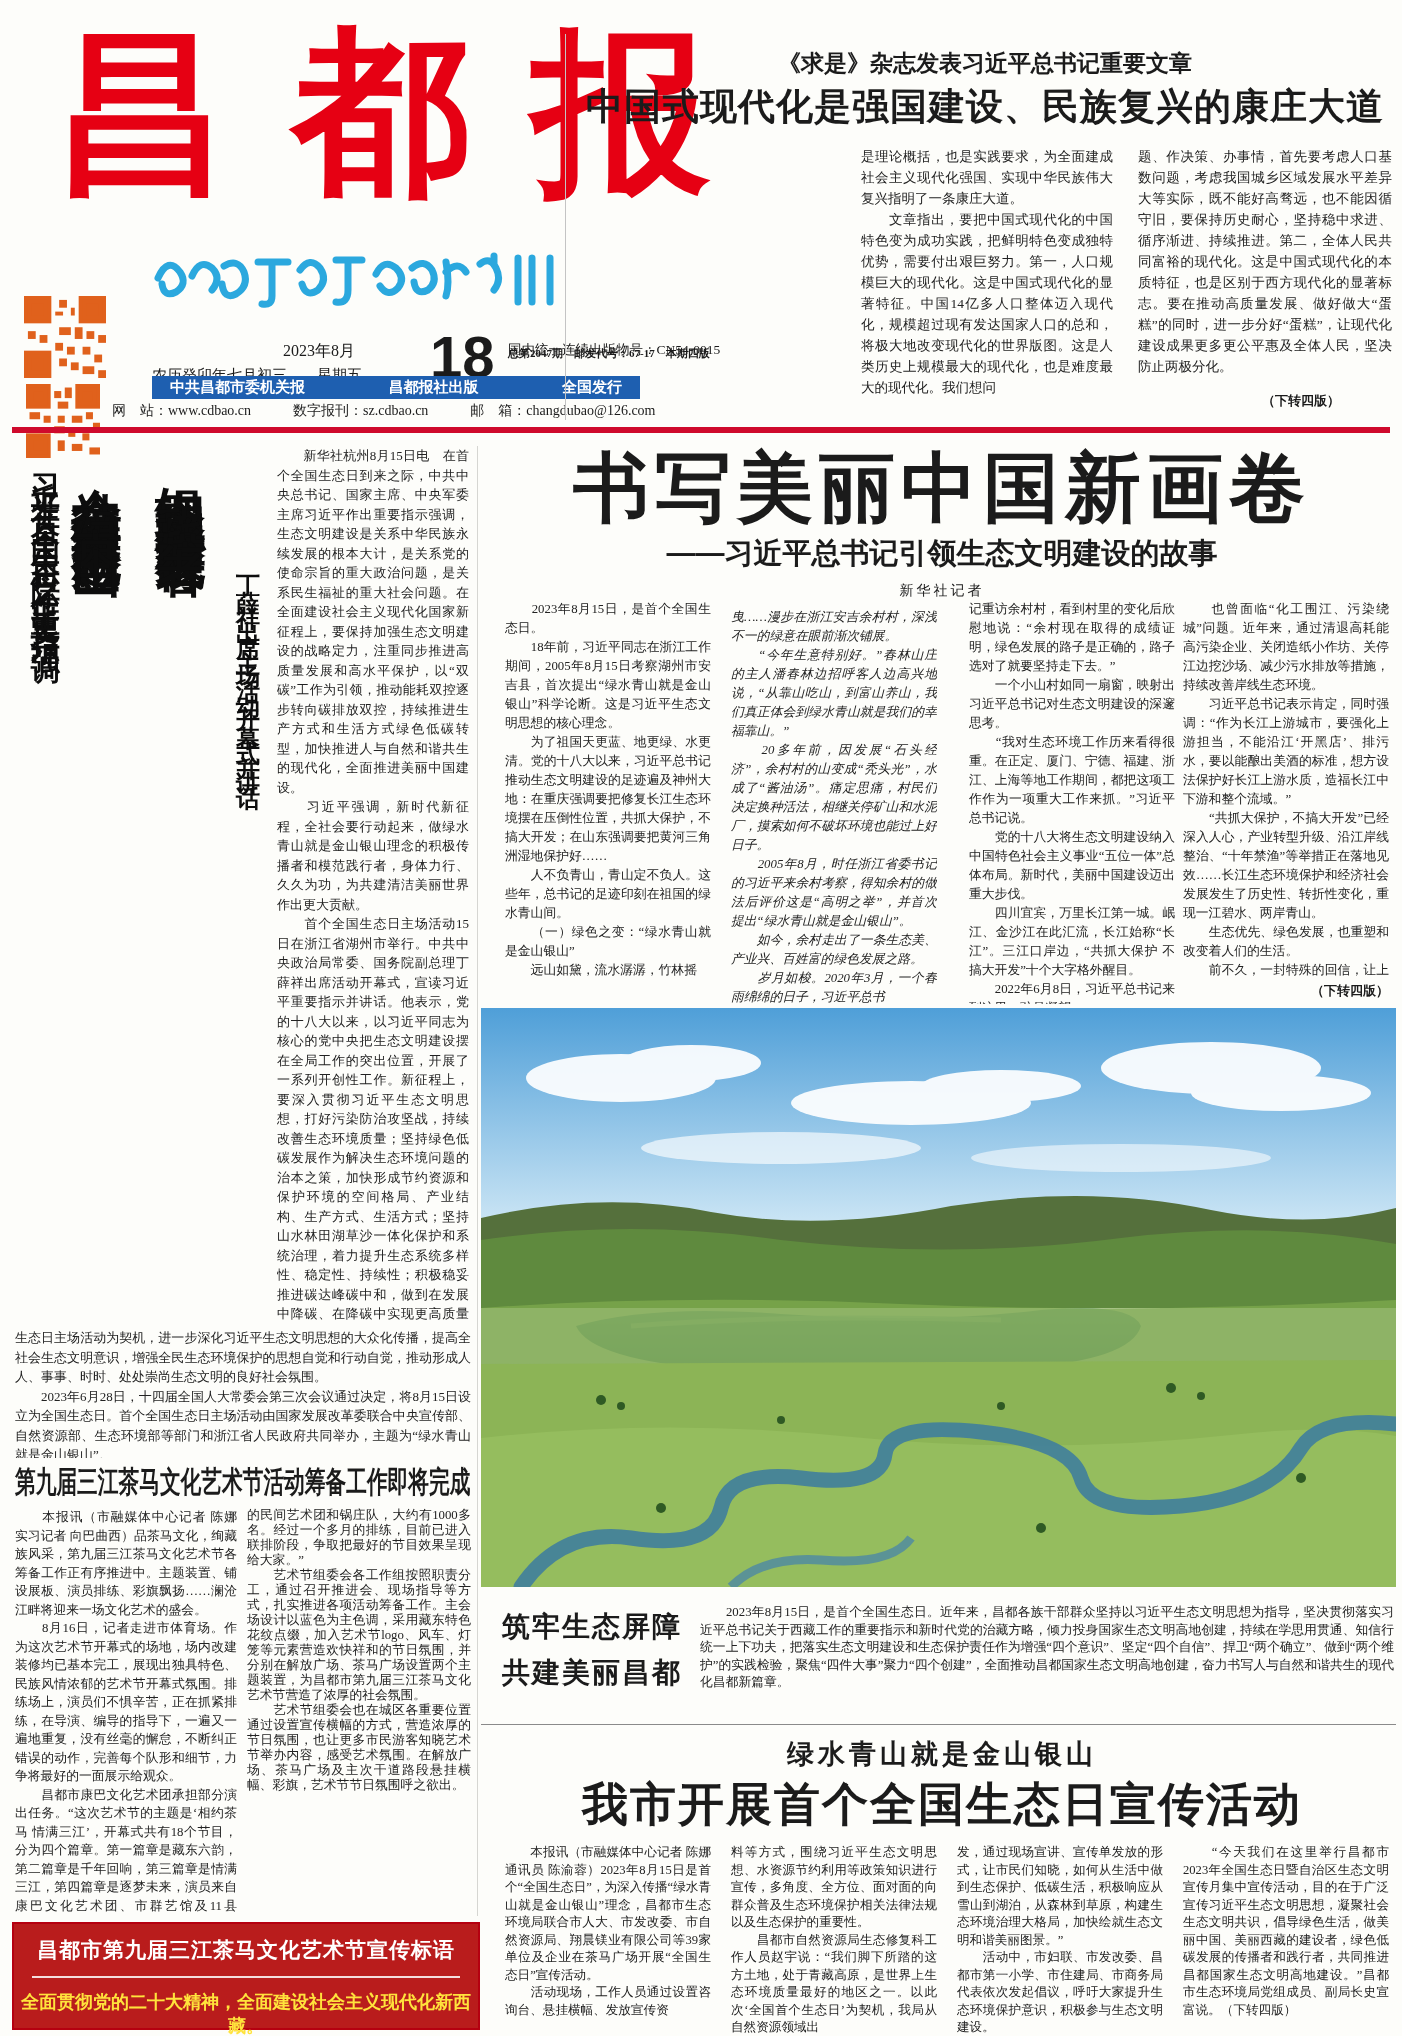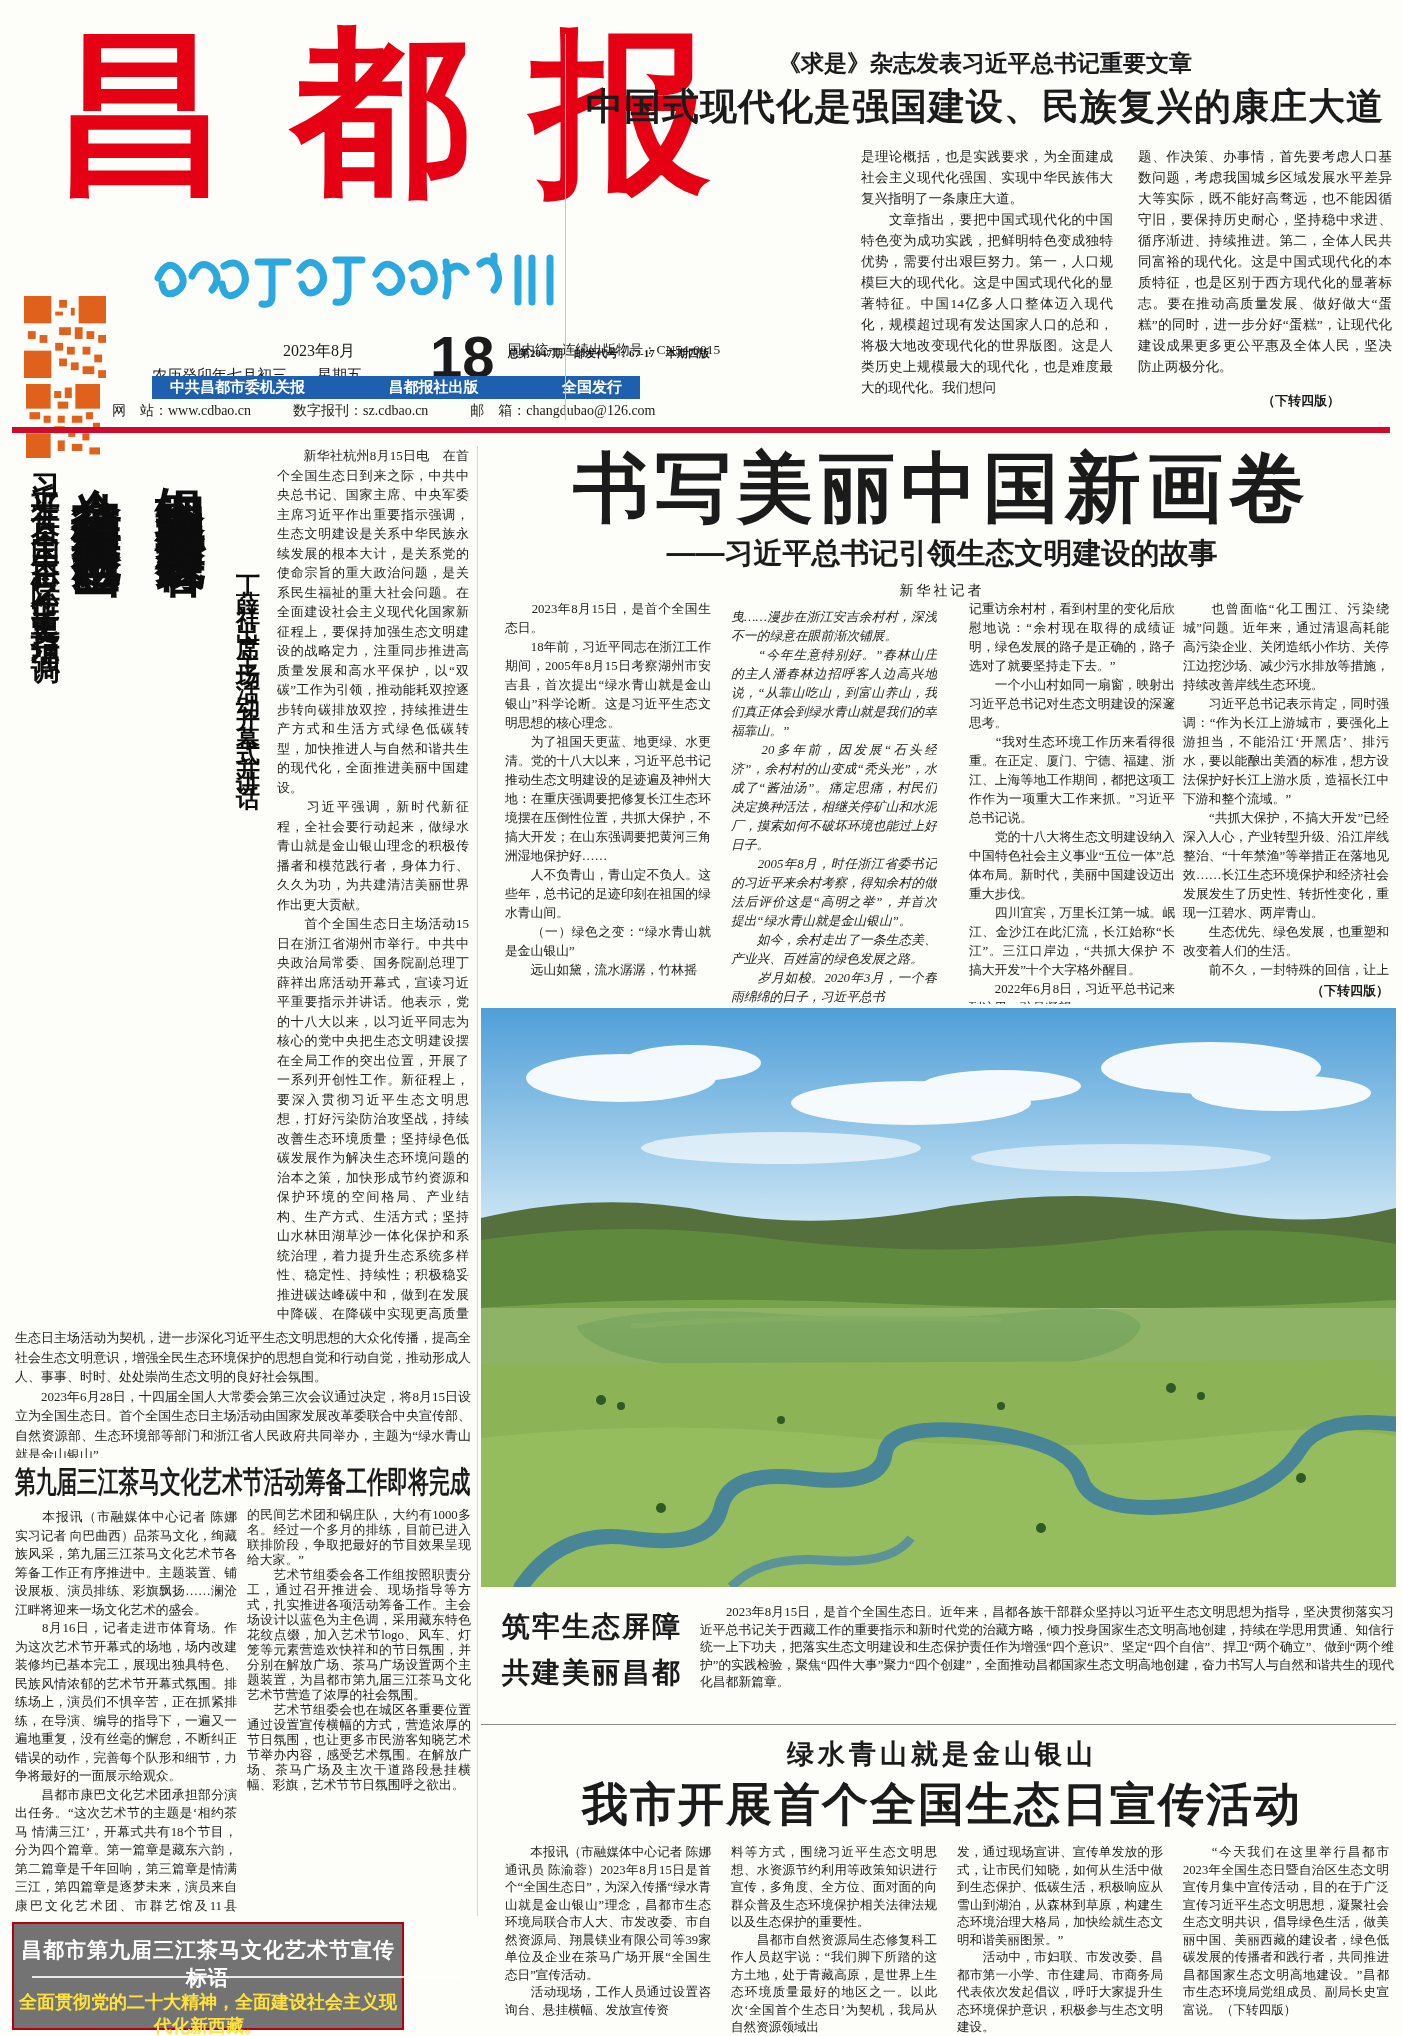--- a/index.html
+++ b/index.html
@@ -235,19 +235,19 @@
 
   <div class="abs sans" style="left:15px;top:1462px;width:660px;font-size:30px;font-weight:bold;white-space:nowrap;transform:scaleX(0.69);transform-origin:left center;">第九届三江茶马文化艺术节活动筹备工作即将完成</div>
 
   <div class="abs body-txt" style="left:15px;top:1508px;width:222px;height:408px;font-size:12.8px;line-height:18.5px;">　　本报讯（市融媒体中心记者 陈娜 实习记者 向巴曲西）品茶马文化，绚藏族风采，第九届三江茶马文化艺术节各筹备工作正有序推进中。主题装置、铺设展板、演员排练、彩旗飘扬……澜沧江畔将迎来一场文化艺术的盛会。
 　　8月16日，记者走进市体育场。作为这次艺术节开幕式的场地，场内改建装修均已基本完工，展现出独具特色、民族风情浓郁的艺术节开幕式氛围。排练场上，演员们不惧辛苦，正在抓紧排练，在导演、编导的指导下，一遍又一遍地重复，没有丝毫的懈怠，不断纠正错误的动作，完善每个队形和细节，力争将最好的一面展示给观众。
 　　昌都市康巴文化艺术团承担部分演出任务。“这次艺术节的主题是‘相约茶马 情满三江’，开幕式共有18个节目，分为四个篇章。第一篇章是藏东六韵，第二篇章是千年回响，第三篇章是情满三江，第四篇章是逐梦未来，演员来自康巴文化艺术团、市群艺馆及11县（区）</div>
   <div class="abs body-txt" style="left:247px;top:1508px;width:224px;height:408px;font-size:12.8px;line-height:15px;">的民间艺术团和锅庄队，大约有1000多名。经过一个多月的排练，目前已进入联排阶段，争取把最好的节目效果呈现给大家。”
 　　艺术节组委会各工作组按照职责分工，通过召开推进会、现场指导等方式，扎实推进各项活动筹备工作。主会场设计以蓝色为主色调，采用藏东特色花纹点缀，加入艺术节logo、风车、灯笼等元素营造欢快祥和的节日氛围，并分别在解放广场、茶马广场设置两个主题装置，为昌都市第九届三江茶马文化艺术节营造了浓厚的社会氛围。
 　　艺术节组委会也在城区各重要位置通过设置宣传横幅的方式，营造浓厚的节日氛围，也让更多市民游客知晓艺术节举办内容，感受艺术氛围。在解放广场、茶马广场及主次干道路段悬挂横幅、彩旗，艺术节节日氛围呼之欲出。</div>
 
-  <div class="abs" style="left:12px;top:1922px;width:392px;height:108px;background:#737373;border:2px solid #b50010;box-sizing:border-box;">
+  <div class="abs" style="left:12px;top:1922px;width:468px;height:108px;background:#b91c1c;border:2px solid #b50010;box-sizing:border-box;">
     <div class="abs sans ctr" style="left:0;top:12px;width:100%;color:#ffffff;font-size:21px;font-weight:bold;letter-spacing:1px;">昌都市第九届三江茶马文化艺术节宣传标语</div>
     <div class="abs" style="left:18px;top:52px;width:428px;height:2px;background:#ffffff;opacity:0.85;"></div>
     <div class="abs sans ctr" style="left:0;top:66px;width:100%;color:#ffe33c;font-size:18px;font-weight:bold;">全面贯彻党的二十大精神，全面建设社会主义现代化新西藏。</div>
   </div>
 
 </div>
 
 </body></html>

